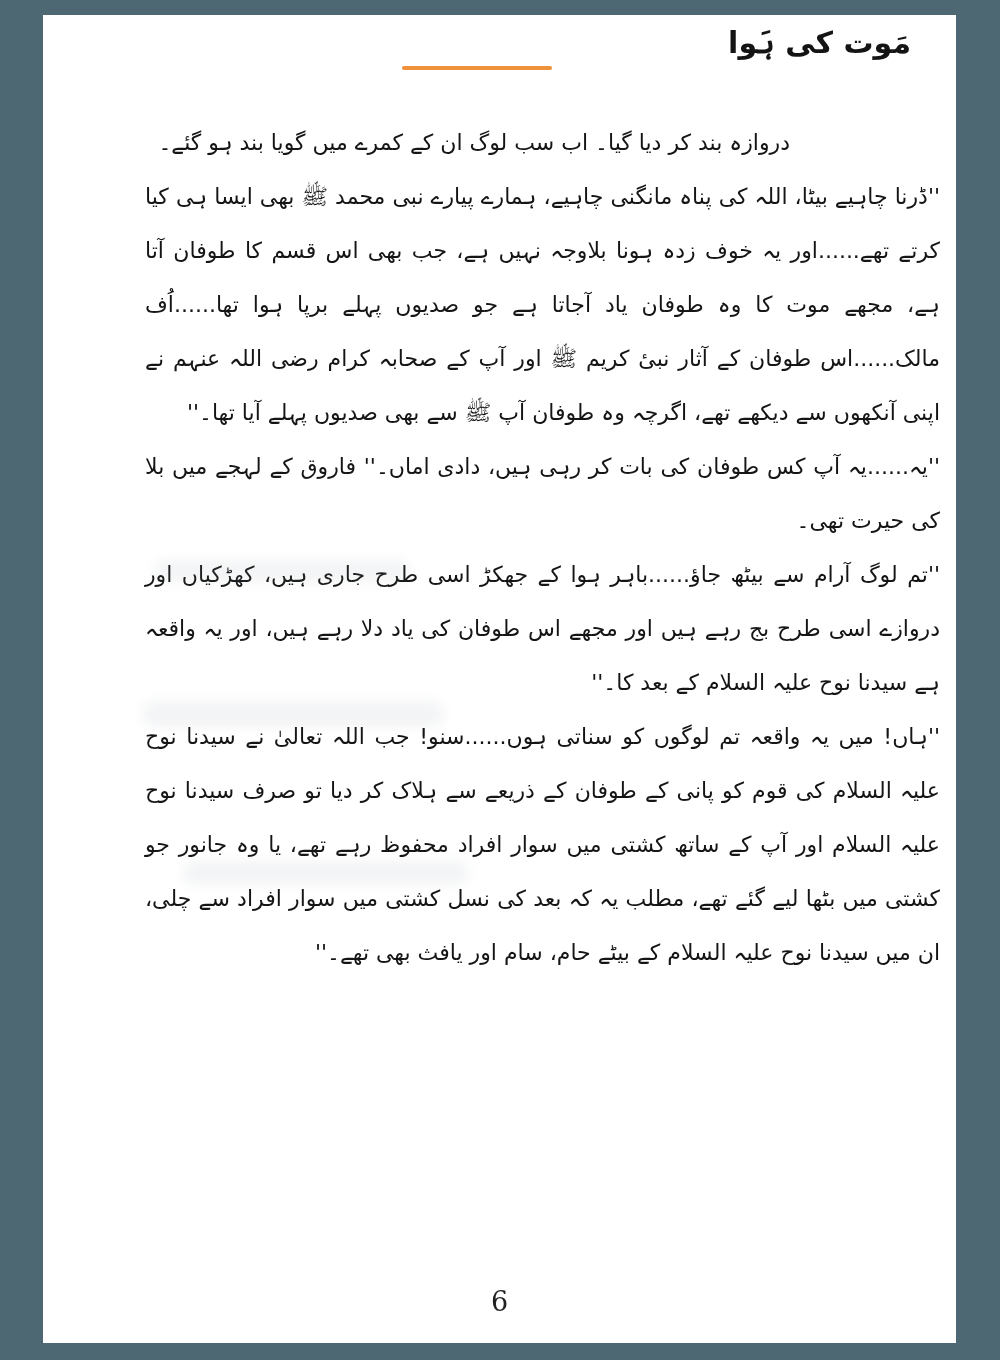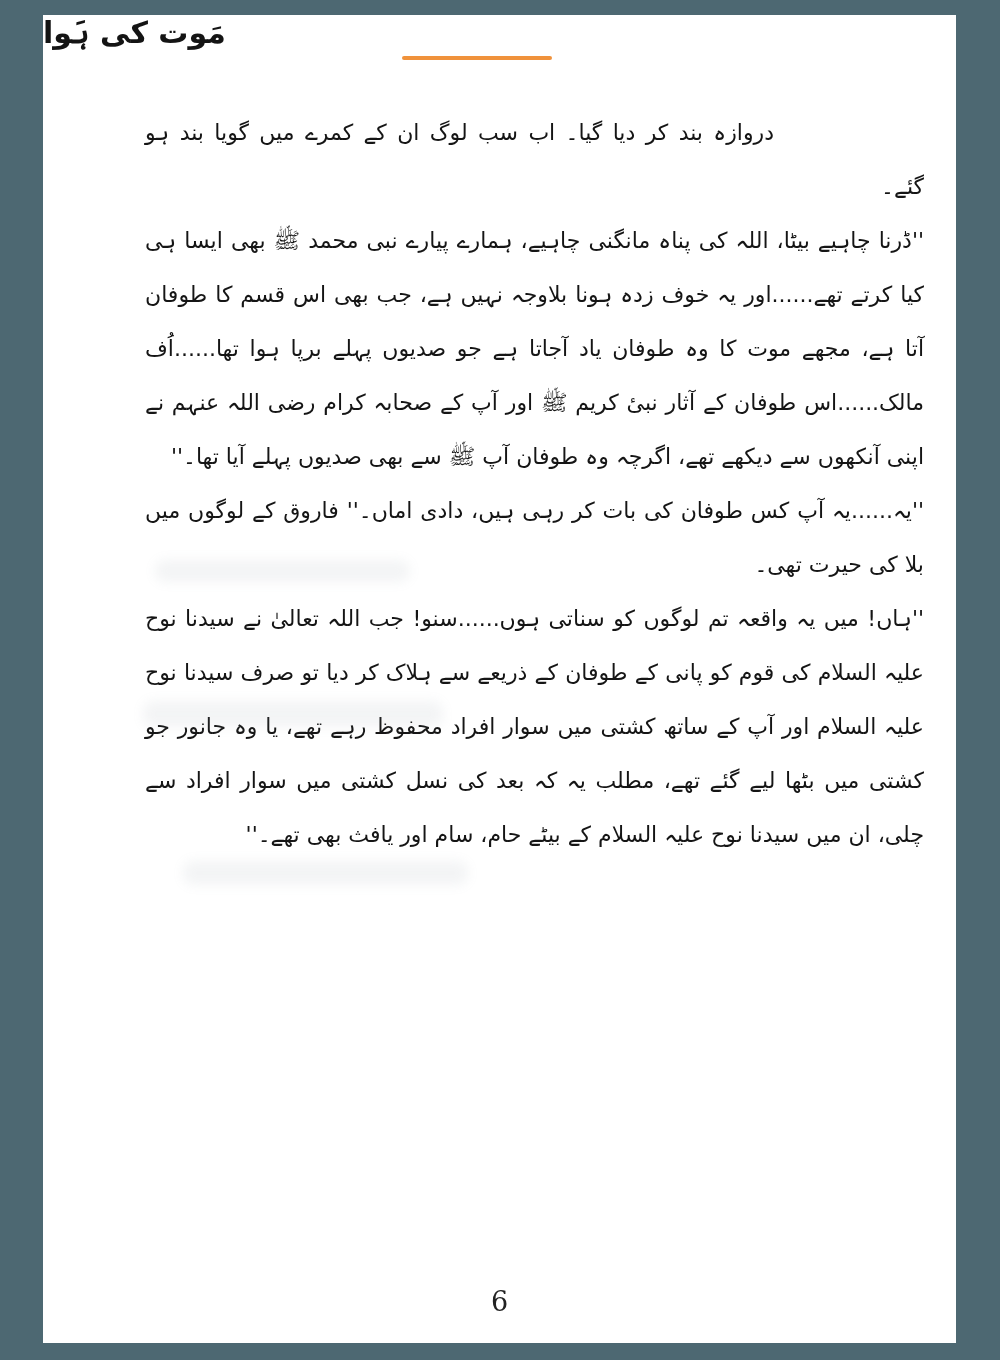--- a/index.html
+++ b/index.html
@@ -18,40 +18,41 @@
     overflow:hidden;
   }
   .paper{
     position:absolute;
     left:43px;top:15px;
     width:913px;height:1328px;
     background:var(--paper);
     color:var(--ink);
   }
   header{
+    padding-top:10px;
     padding-right:45px;
-    text-align:left;
+    text-align:right;
   }
   .title{
     margin:0;
     font-size:30px;
     font-weight:bold;
     color:#141414;
     letter-spacing:1px;
   }
   .title-underline{
     width:150px;height:4px;
     background:var(--underline);
     border-radius:2px;
     margin:6px auto 0;
   }
   .text{
     direction:rtl;
     margin-top:46px;
-    padding:0 32px 0 102px;
+    padding:0 16px 0 102px;
   }
   .text p{
     margin:0;
     font-size:22px;
     line-height:54px;
     text-align:justify;
     color:var(--ink);
   }
   .text p.indent{ text-indent:150px; }
   .pagenum{
@@ -80,21 +81,22 @@
 <div class="paper">
 
   <header>
     <h1 class="title">مَوت کی ہَوا</h1>
     <div class="title-underline"></div>
   </header>
 
   <main class="text" dir="rtl" lang="ur">
     <p class="indent">دروازہ بند کر دیا گیا۔ اب سب لوگ ان کے کمرے میں گویا بند ہو گئے۔</p>
     <p>''ڈرنا چاہیے بیٹا، اللہ کی پناہ مانگنی چاہیے، ہمارے پیارے نبی محمد ﷺ بھی ایسا ہی کیا کرتے تھے......اور یہ خوف زدہ ہونا بلاوجہ نہیں ہے، جب بھی اس قسم کا طوفان آتا ہے، مجھے موت کا وہ طوفان یاد آجاتا ہے جو صدیوں پہلے برپا ہوا تھا......اُف مالک......اس طوفان کے آثار نبیٔ کریم ﷺ اور آپ کے صحابہ کرام رضی اللہ عنہم نے اپنی آنکھوں سے دیکھے تھے، اگرچہ وہ طوفان آپ ﷺ سے بھی صدیوں پہلے آیا تھا۔''</p>
-    <p>''یہ......یہ آپ کس طوفان کی بات کر رہی ہیں، دادی اماں۔'' فاروق کے لوگوں میں بلا کی حیرت تھی۔</p>
+    <p>''یہ......یہ آپ کس طوفان کی بات کر رہی ہیں، دادی اماں۔'' فاروق کے لہجے میں بلا کی حیرت تھی۔</p>
+    <p>''تم لوگ آرام سے بیٹھ جاؤ......باہر ہوا کے جھکڑ اسی طرح جاری ہیں، کھڑکیاں اور دروازے اسی طرح بج رہے ہیں اور مجھے اس طوفان کی یاد دلا رہے ہیں، اور یہ واقعہ ہے سیدنا نوح علیہ السلام کے بعد کا۔''</p>
     <p>''ہاں! میں یہ واقعہ تم لوگوں کو سناتی ہوں......سنو! جب اللہ تعالیٰ نے سیدنا نوح علیہ السلام کی قوم کو پانی کے طوفان کے ذریعے سے ہلاک کر دیا تو صرف سیدنا نوح علیہ السلام اور آپ کے ساتھ کشتی میں سوار افراد محفوظ رہے تھے، یا وہ جانور جو کشتی میں بٹھا لیے گئے تھے، مطلب یہ کہ بعد کی نسل کشتی میں سوار افراد سے چلی، ان میں سیدنا نوح علیہ السلام کے بیٹے حام، سام اور یافث بھی تھے۔''</p>
   </main>
 
   <div class="smudge s1"></div>
   <div class="smudge s2"></div>
   <div class="smudge s3"></div>
 
   <div class="pagenum">6</div>
 
 </div>

